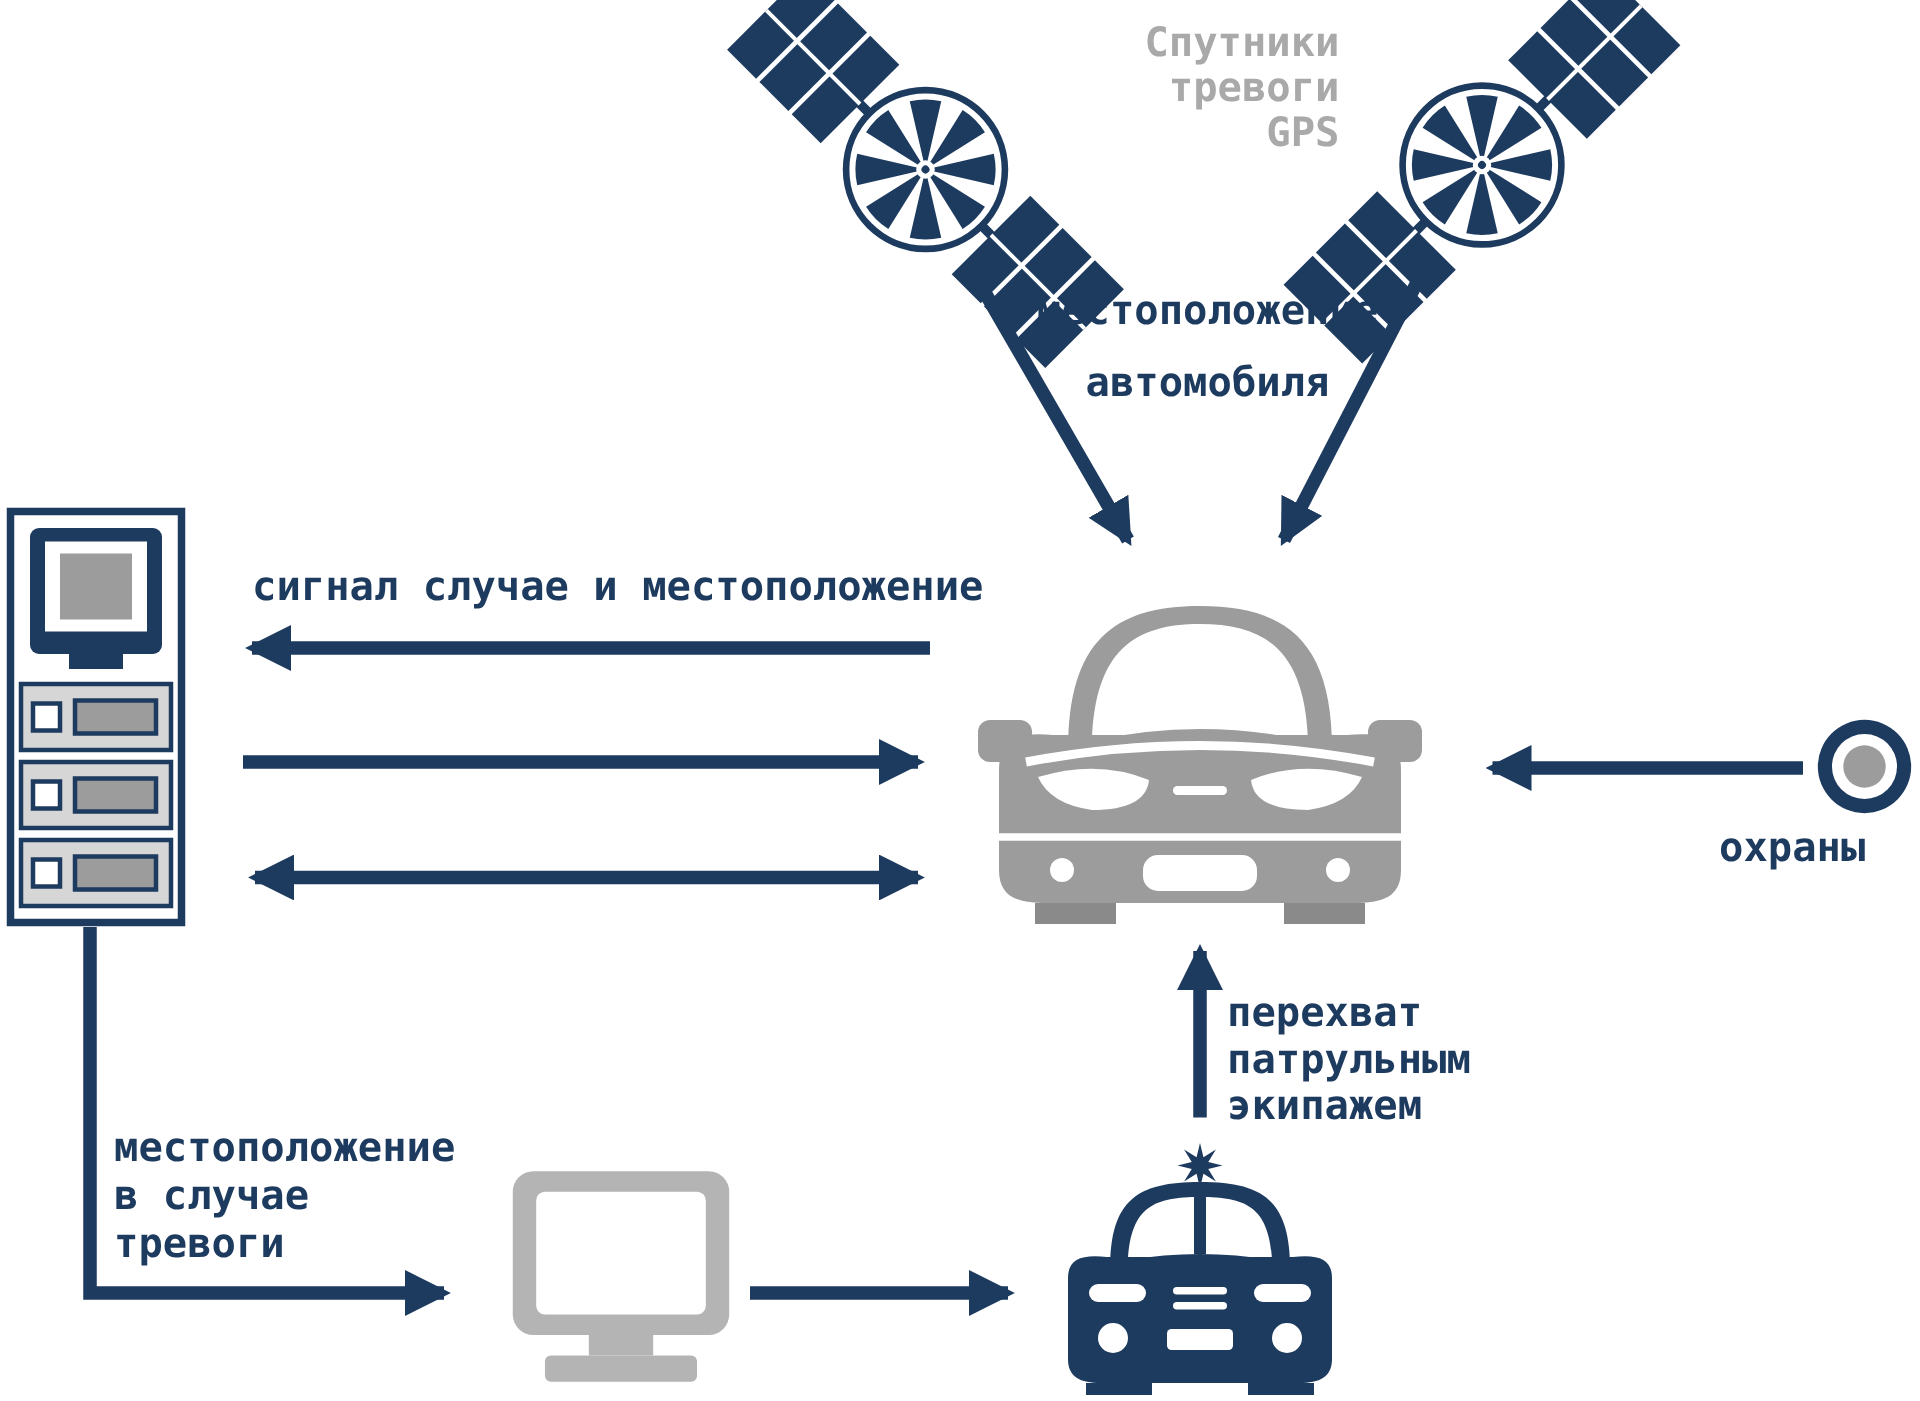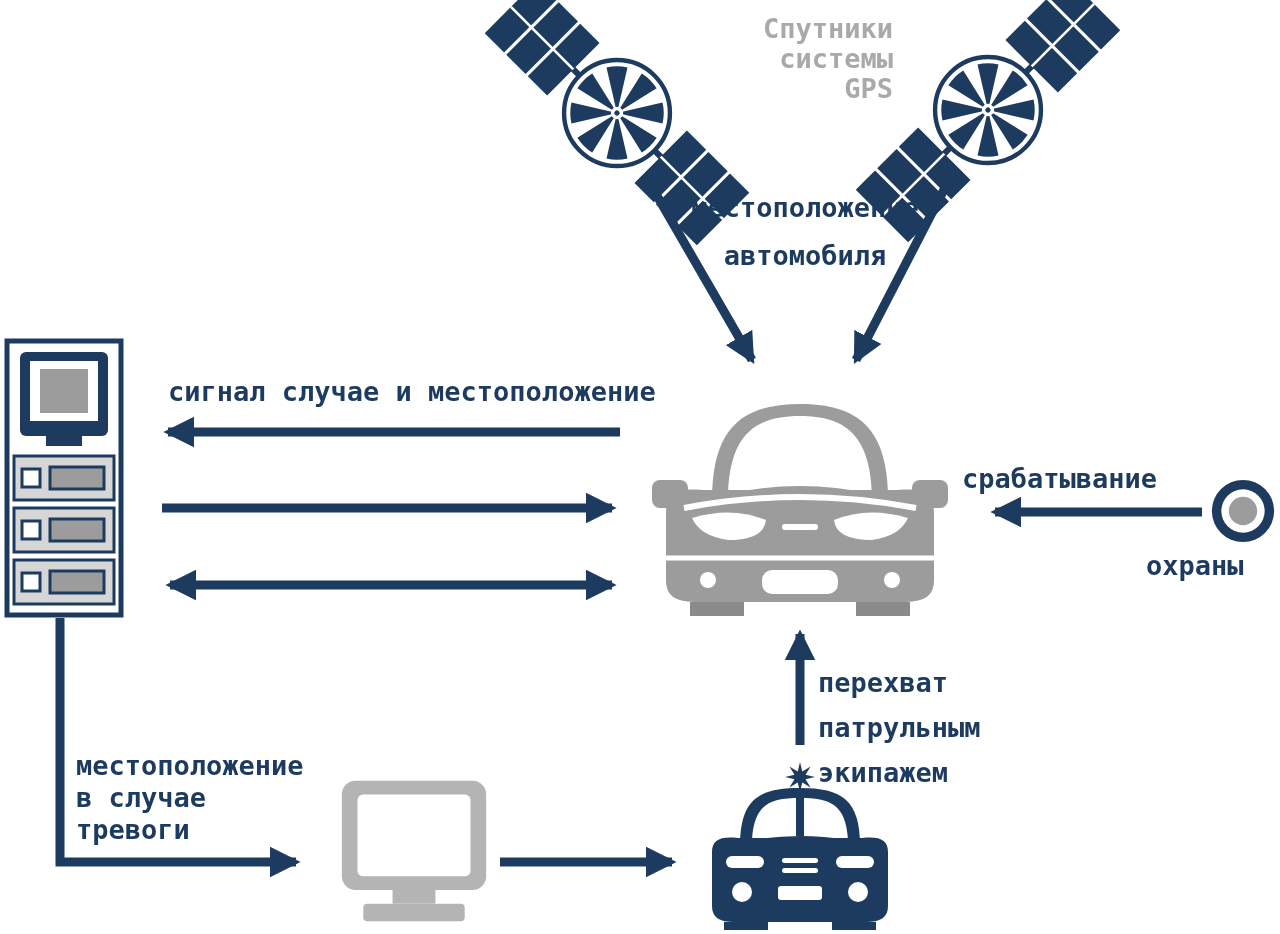--- a/index.html
+++ b/index.html
@@ -11,21 +11,21 @@
     position:relative;width:1280px;height:934px;background:#fff;overflow:hidden;
     font-family:"DejaVu Sans Mono","Liberation Mono",monospace;
   }
   .icon{position:absolute;}
   .lbl{
     position:absolute;font-weight:bold;font-size:27px;line-height:30px;
     color:var(--navy);white-space:pre-line;letter-spacing:0px;
   }
   .muted{color:var(--muted);}
   .right{text-align:right;} .center{text-align:center;}
-  .lh48{line-height:48px;} .lh31{line-height:45px;} .lh32{line-height:32px;}
+  .lh48{line-height:48px;} .lh31{line-height:31px;} .lh32{line-height:32px;}
   svg{display:block;overflow:visible;}
   .f-navy{fill:var(--navy);} .f-white{fill:#fff;} .f-gray{fill:var(--gray);}
   .f-gray2{fill:var(--gray2);} .f-grayl{fill:var(--grayl);} .f-graydark{fill:var(--gray-dark);}
   .s-navy{stroke:var(--navy);} .s-white{stroke:#fff;} .nofill{fill:none;}
   .arrow{stroke:var(--navy);stroke-width:9;fill:none;}
   .sat-left{transform:rotate(45deg);}
   .sat-right{transform:rotate(-45deg);}
 </style>
 </head>
 <body>
@@ -163,26 +163,25 @@
     <line x1="162" y1="508" x2="612" y2="508" class="arrow" marker-end="url(#ah)"></line>
     <line x1="390" y1="585" x2="170" y2="585" class="arrow" marker-end="url(#ah)"></line>
     <line x1="390" y1="585" x2="612" y2="585" class="arrow" marker-end="url(#ah)"></line>
     <line x1="1202" y1="512" x2="995" y2="512" class="arrow" marker-end="url(#ah)"></line>
     <polyline points="60,618 60,862 296,862" class="arrow" marker-end="url(#ah)"></polyline>
     <line x1="500" y1="862" x2="672" y2="862" class="arrow" marker-end="url(#ah)"></line>
     <line x1="800" y1="745" x2="800" y2="634" class="arrow" marker-end="url(#ah)"></line>
   </svg>
 
   <div class="lbl muted right" style="left:688px;top:14px;width:205px">Спутники
-системы
+тревоги
 GPS</div>
   <div class="lbl center lh48" style="left:660px;top:184px;width:290px">местоположение
 автомобиля</div>
   <div class="lbl" style="left:168px;top:377px">сигнал случае и местоположение</div>
-  <div class="lbl" style="left:962px;top:464px">срабатывание</div>
   <div class="lbl" style="left:1146px;top:551px">охраны</div>
   <div class="lbl lh32" style="left:76px;top:750px">местоположение
 в случае
 тревоги</div>
   <div class="lbl lh31" style="left:818px;top:660px">перехват
 патрульным
 экипажем</div>
 
 </div>
 

